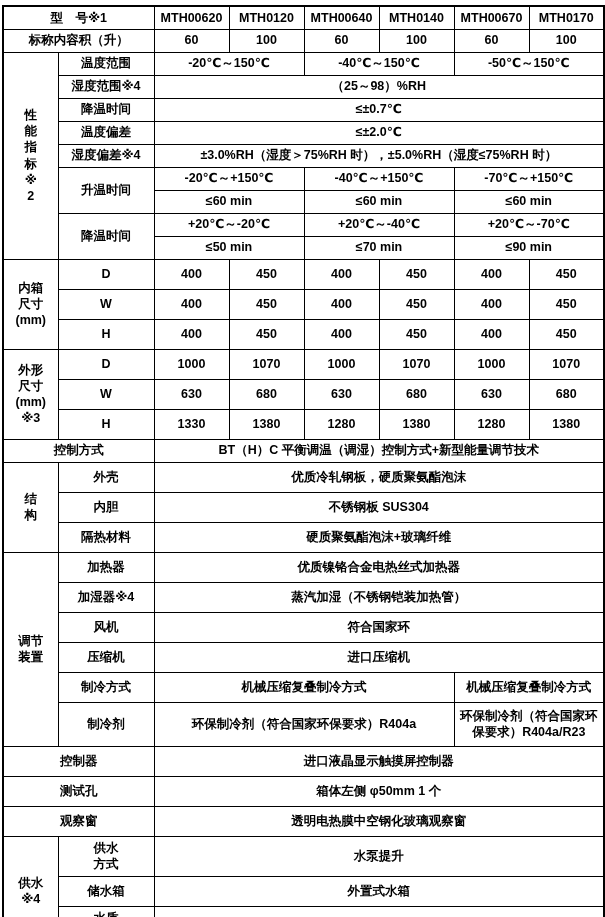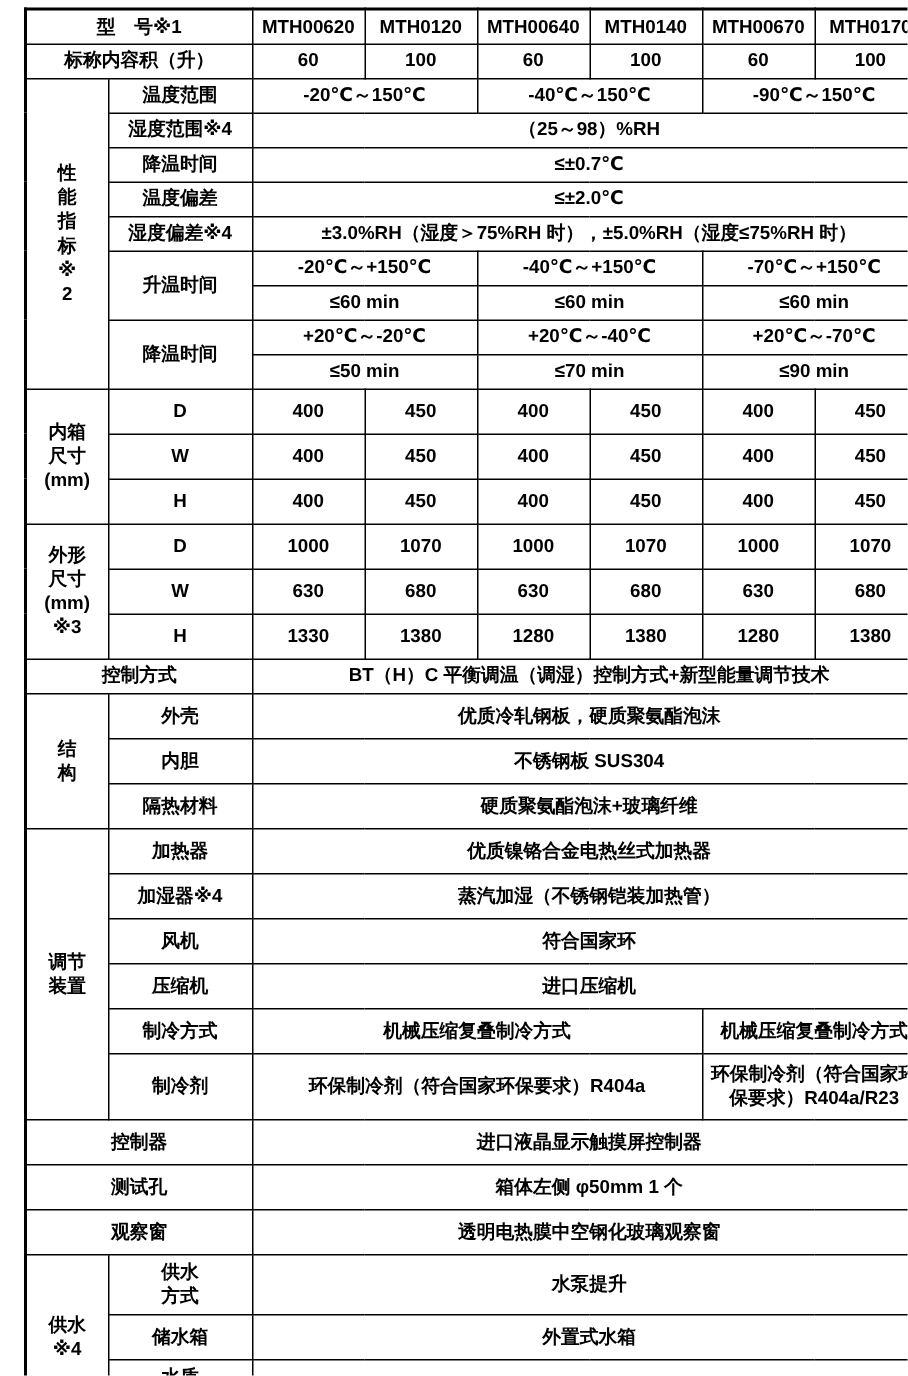--- a/index.html
+++ b/index.html
@@ -8,21 +8,20 @@
     background: #ffffff;
     color: #000000;
     font-family: "Liberation Sans", "DejaVu Sans", sans-serif;
   }
   .page {
     width: 605px;
     height: 917px;
     background: #ffffff;
     box-sizing: border-box;
     padding-top: 5px;
-    padding-left: 14px;
   }
   table.spec {
     border-collapse: collapse;
     table-layout: fixed;
     width: 601px;
     margin: 0 2px;
     border: 2px solid #000;
   }
   table.spec td {
     border: 1px solid #000;
@@ -80,21 +79,21 @@
     <tr class="r">
       <td rowspan="9" class="pre">性
 能
 指
 标
 ※
 2</td>
       <td>温度范围</td>
       <td colspan="2">-20℃～150℃</td>
       <td colspan="2">-40℃～150℃</td>
-      <td colspan="2">-90℃～150℃</td>
+      <td colspan="2">-50℃～150℃</td>
     </tr>
     <tr class="r">
       <td>湿度范围※4</td>
       <td colspan="6">（25～98）%RH</td>
     </tr>
     <tr class="r">
       <td>降温时间</td>
       <td colspan="6">≤±0.7℃</td>
     </tr>
     <tr class="r">

